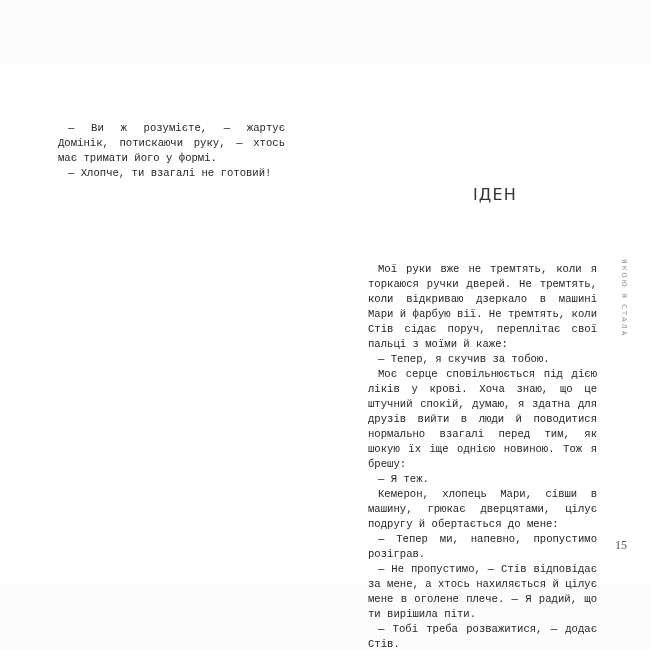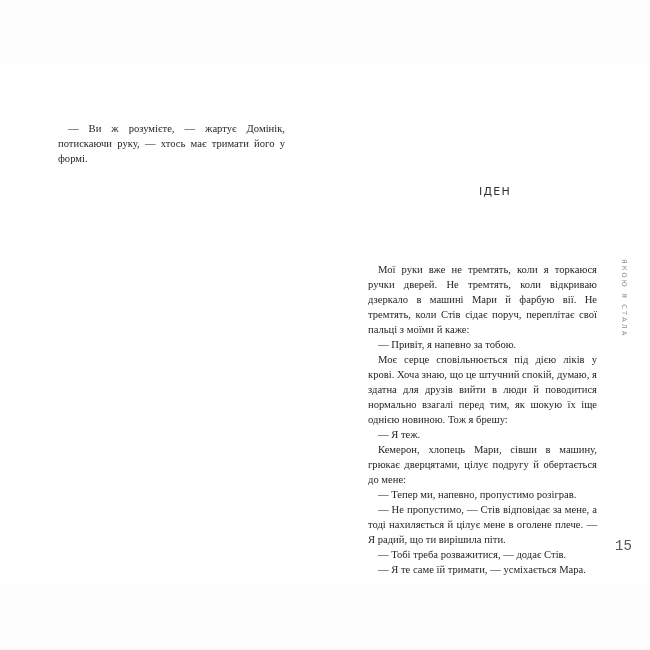--- a/index.html
+++ b/index.html
@@ -13,88 +13,89 @@
       position: absolute; left: 0; top: 64px;
       width: 650px; height: 521px;
       background: #ffffff;
     }
     .page { position: absolute; top: 0; height: 521px; }
     .page-left { left: 0; width: 325px; }
     .page-right { left: 325px; width: 325px; }
 
     .text-block {
       position: absolute;
-      font-family: Liberation Serif, serif;
+      font-family: Liberation Mono, monospace;
       font-size: 10.6px;
       line-height: 15px;
       color: #252525;
       text-align: justify;
     }
     .left-text { left: 58px; top: 57px; width: 227px; }
     .right-text { left: 43px; top: 198px; width: 229px; }
 
     .para {
       text-indent: 10px;
       text-align-last: left;
     }
 
     .chapter-title {
       position: absolute;
       left: 0; width: 210px;
       margin-left: 65px;
       top: 121px;
       text-align: center;
       font-family: "DejaVu Sans", "Liberation Sans", sans-serif;
-      font-size: 11px;
+      font-size: 16px;
       letter-spacing: 1.2px;
       color: #333;
     }
 
     .running-header {
       position: absolute;
       left: 291px; top: 195px;
       width: 12px;
       writing-mode: vertical-rl;
       font-family: "DejaVu Sans", "Liberation Sans", sans-serif;
       font-size: 6.5px;
       letter-spacing: 2.2px;
       color: #8a8a8a;
       white-space: nowrap;
     }
 
     .page-number {
       position: absolute;
       left: 290px; top: 474px;
-      font-family: Liberation Mono, monospace;
-      font-size: 14px;
+      font-family: Liberation Serif, serif;
+      font-size: 12px;
       color: #555;
     }
   </style>
 </head>
 <body>
 
 <div class="spread">
 
   <div class="page page-left">
     <div class="text-block left-text">
       <p class="para">— Ви ж розумієте, — жартує Домінік, потискаючи руку, — хтось має тримати його у формі.</p>
+      <p class="para">— Хлопче, ти взагалі не готовий!</p>
     </div>
   </div>
 
   <div class="page page-right">
     <div class="chapter-title">ІДЕН</div>
 
     <div class="text-block right-text">
       <p class="para">Мої руки вже не тремтять, коли я торкаюся ручки дверей. Не тремтять, коли відкриваю дзеркало в машині Мари й фарбую вії. Не тремтять, коли Стів сідає поруч, переплітає свої пальці з моїми й каже:</p>
-      <p class="para">— Привіт, я напевно за тобою.</p>
+      <p class="para">— Тепер, я скучив за тобою.</p>
       <p class="para">Моє серце сповільнюється під дією ліків у крові. Хоча знаю, що це штучний спокій, думаю, я здатна для друзів вийти в люди й поводитися нормально взагалі перед тим, як шокую їх іще однією новиною. Тож я брешу:</p>
       <p class="para">— Я теж.</p>
       <p class="para">Кемерон, хлопець Мари, сівши в машину, грюкає дверцятами, цілує подругу й обертається до мене:</p>
       <p class="para">— Тепер ми, напевно, пропустимо розіграв.</p>
-      <p class="para">— Не пропустимо, — Стів відповідає за мене, а тоді нахиляється й цілує мене в оголене плече. — Я радий, що ти вирішила піти.</p>
+      <p class="para">— Не пропустимо, — Стів відповідає за мене, а хтось нахиляється й цілує мене в оголене плече. — Я радий, що ти вирішила піти.</p>
       <p class="para">— Тобі треба розважитися, — додає Стів.</p>
       <p class="para">— Я те саме їй тримати, — усміхається Мара.</p>
     </div>
 
     <div class="running-header">ЯКОЮ Я СТАЛА</div>
     <div class="page-number">15</div>
   </div>
 
 </div>
 

